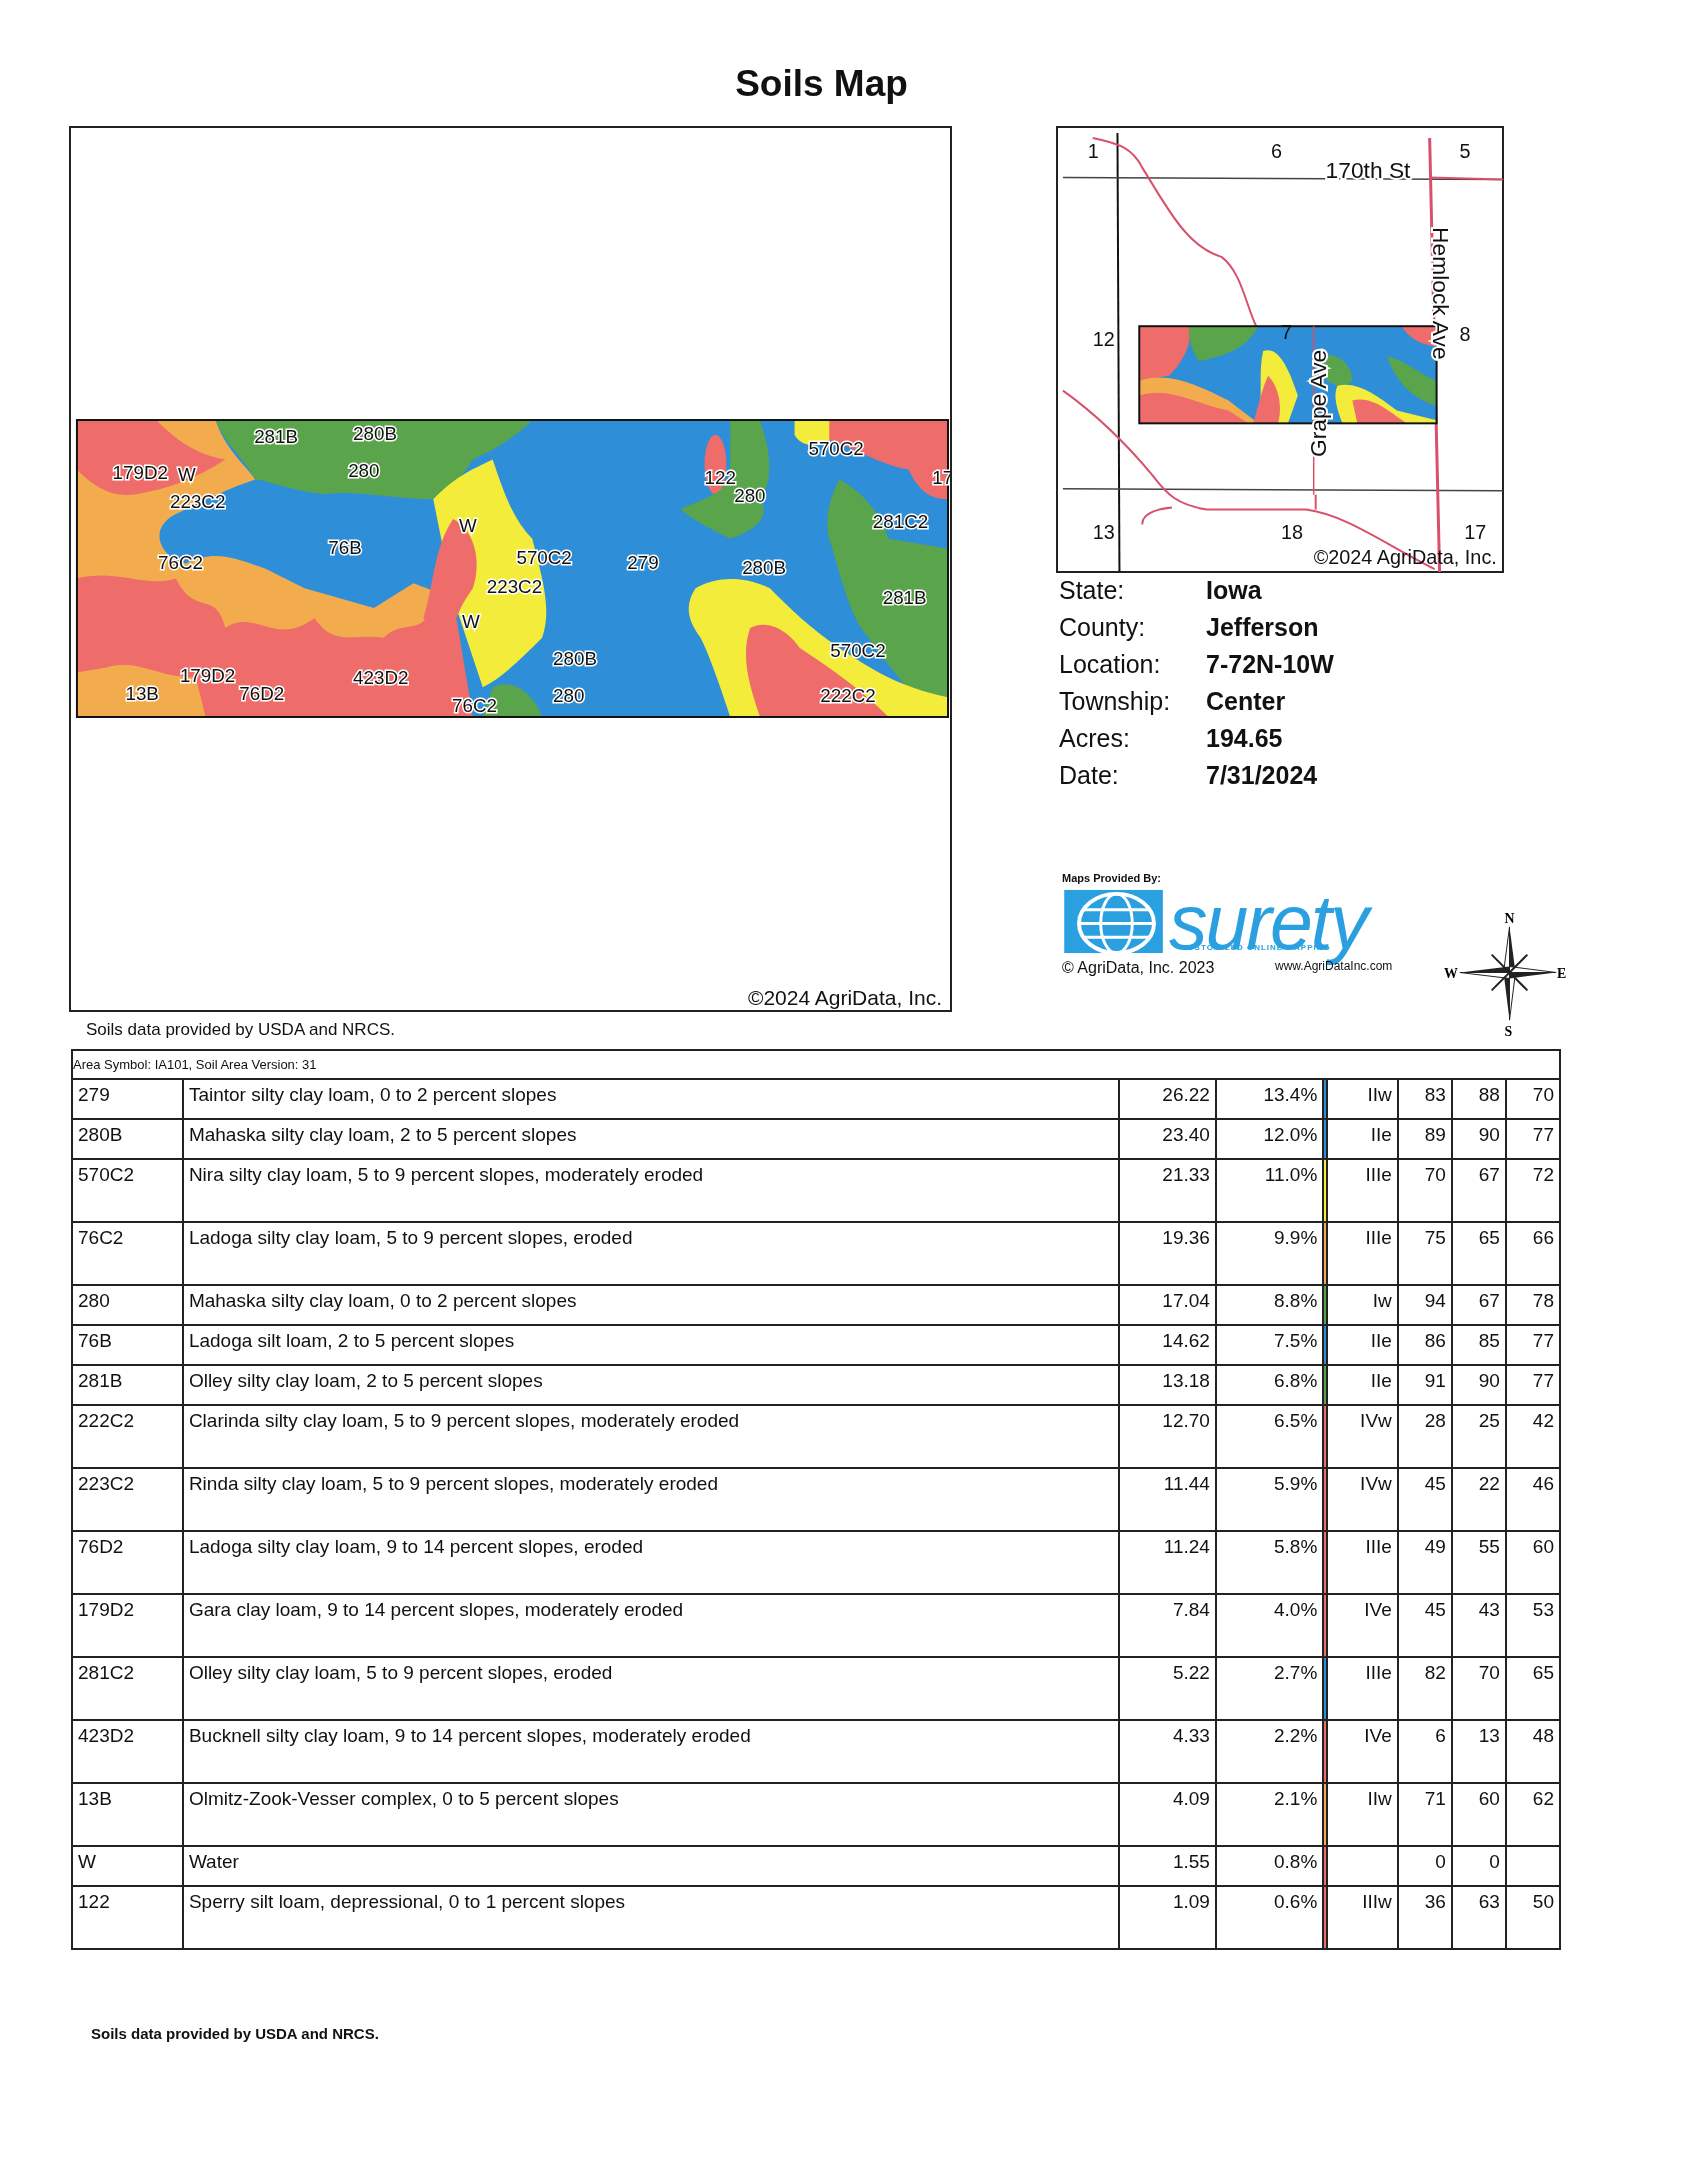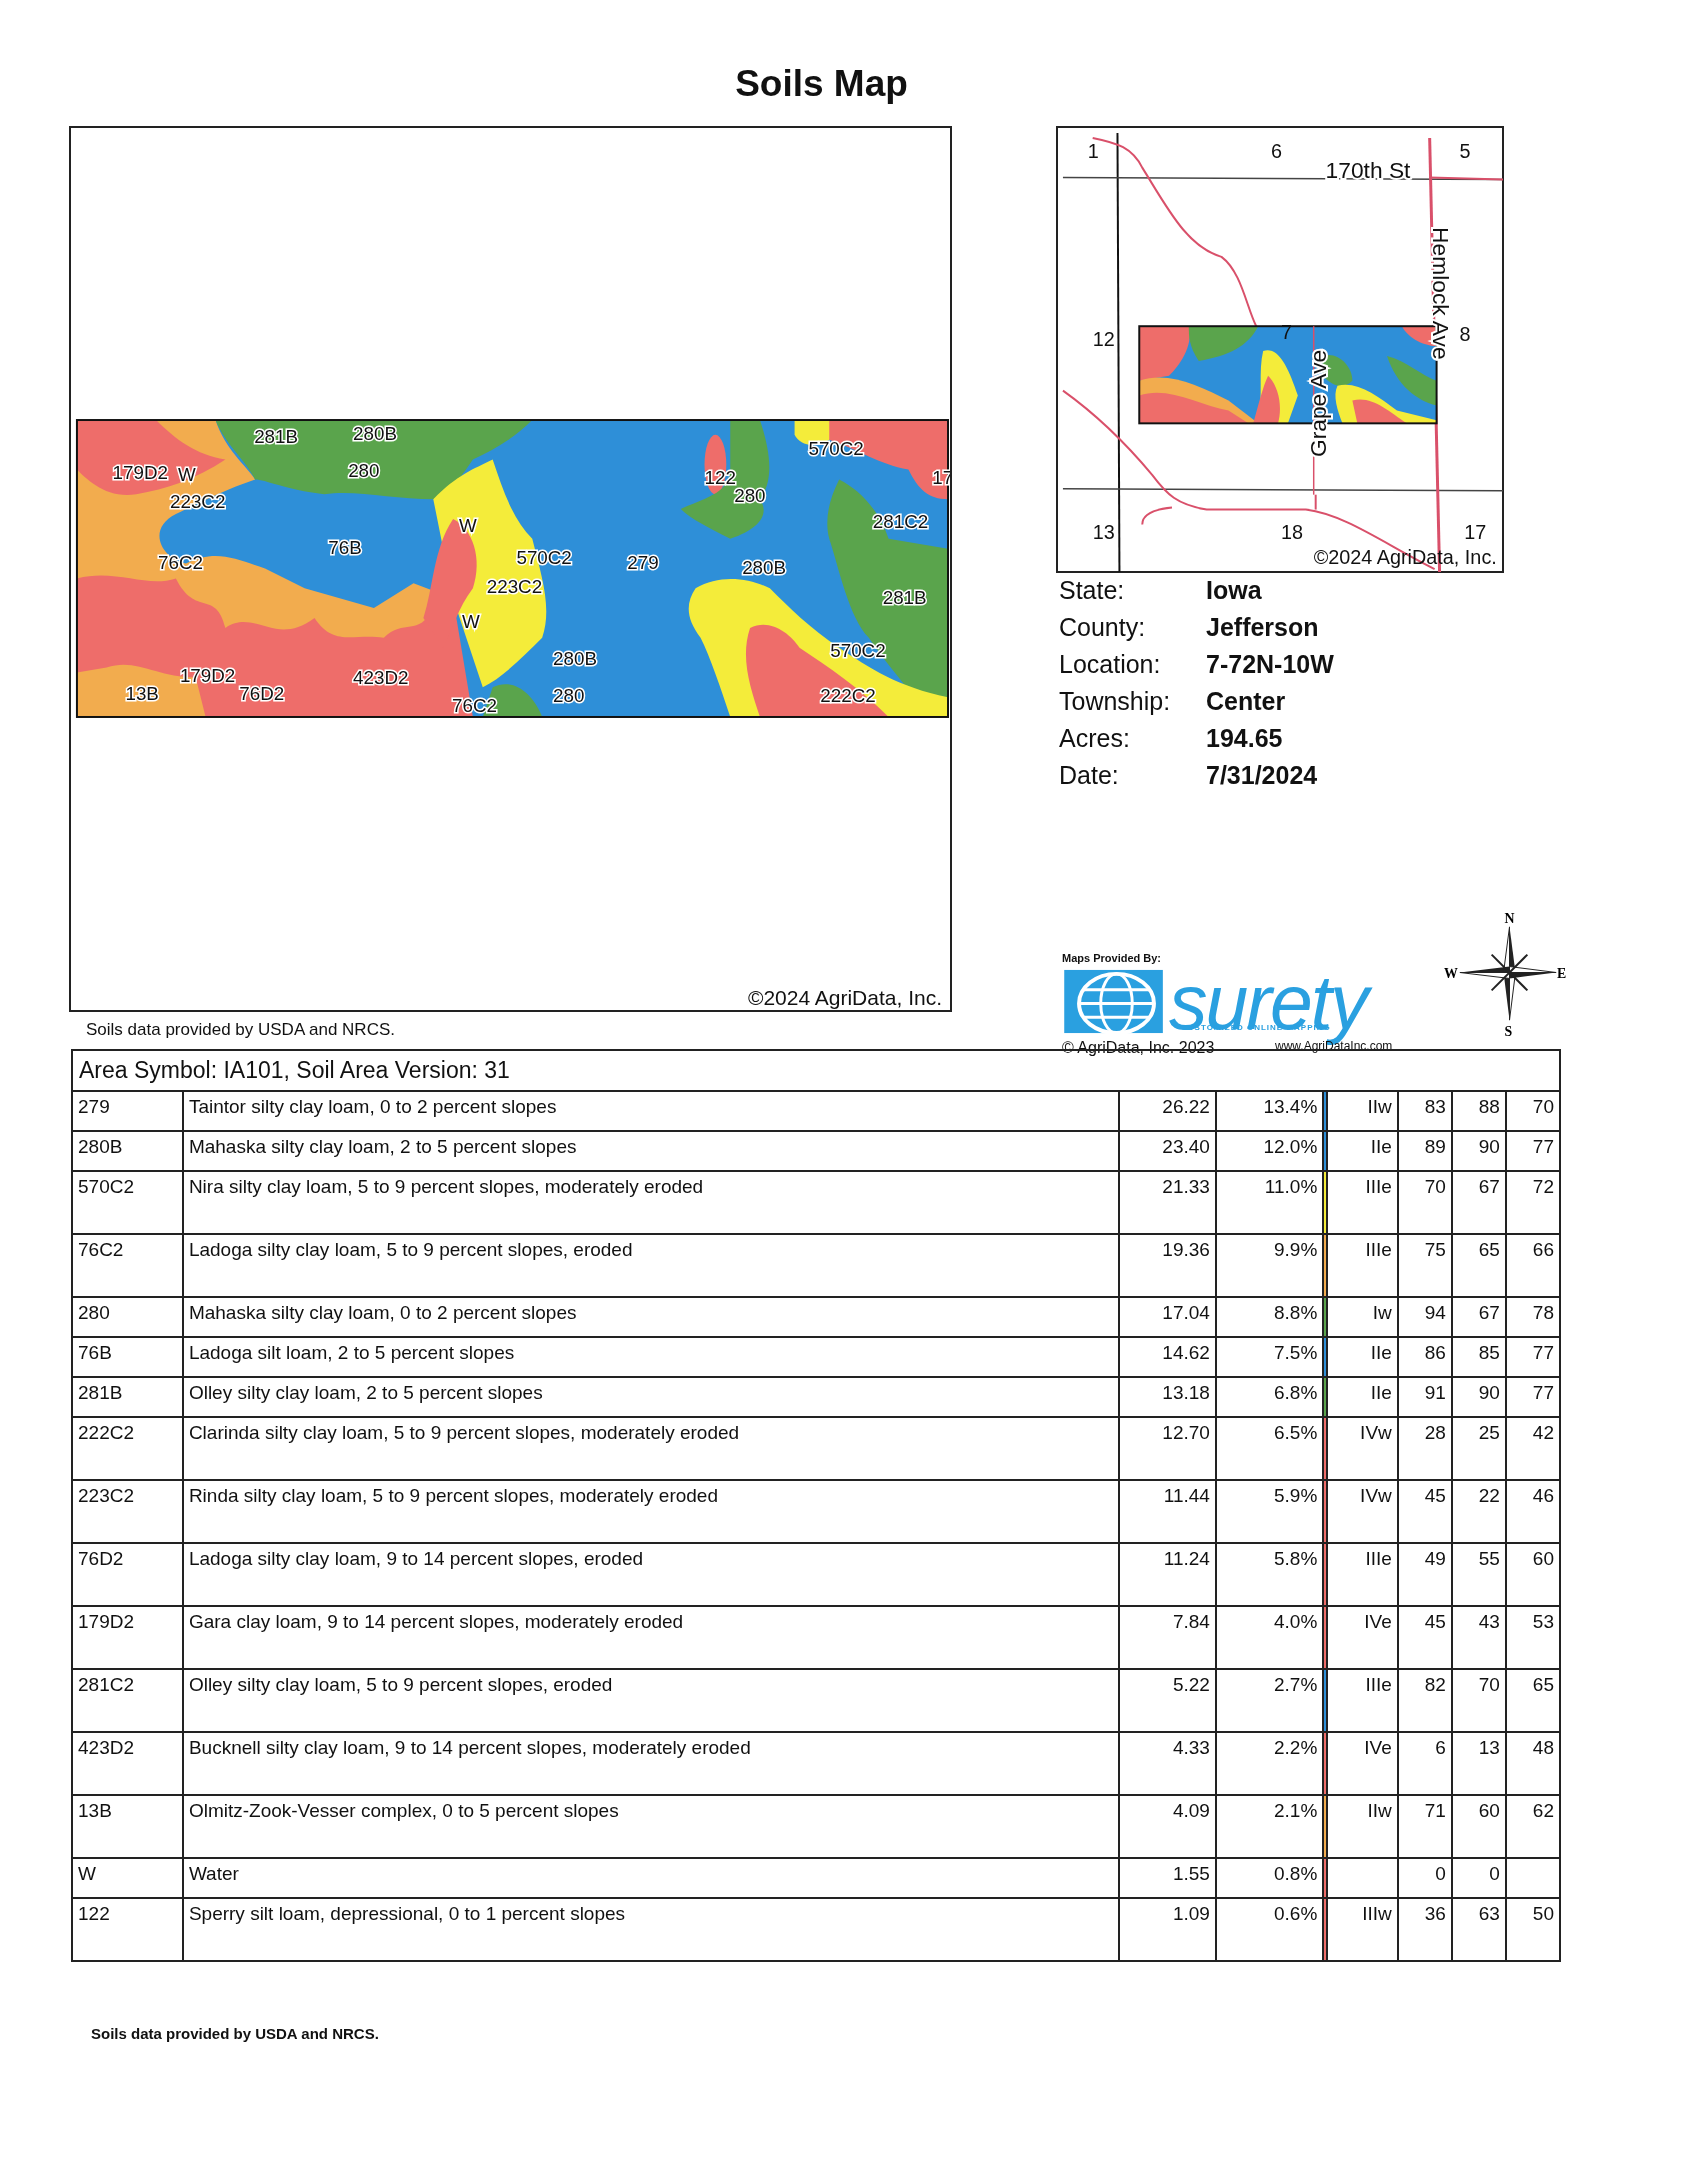--- a/index.html
+++ b/index.html
@@ -22,33 +22,33 @@
   .sec-num { font-size: 20px; fill: #111; font-family: "Liberation Sans", sans-serif; }
   .road-label { font-size: 23px; fill: #111; stroke: #fff; stroke-width: 4px; paint-order: stroke; font-family: "Liberation Sans", sans-serif; }
 
   
   #info { left: 1059px; top: 572px; font-size: 25px; line-height: 37px; }
   #info .row { display: flex; align-items: center; }
   #info .k { width: 147px; }
   #info .v { font-weight: bold; }
 
   
-  #logo { left: 1062px; top: 952px; width: 356px; height: 107px; }
+  #logo { left: 1062px; top: 872px; width: 356px; height: 107px; }
   #logo .provided { font-size: 11px; font-weight: bold; position: absolute; left: 0; top: 0; }
   #logo .word { position: absolute; left: 107px; top: 6px; font-size: 77px; font-weight: normal; color: #2aa0e0; letter-spacing: -2px; font-style: italic; }
   #logo .tag { position: absolute; left: 119px; top: 71px; font-size: 8px; font-weight: bold; color: #2aa0e0; letter-spacing: 1px; }
   #logo .copy { position: absolute; left: 0; top: 87px; font-size: 16px; }
   #logo .url { position: absolute; left: 213px; top: 87px; font-size: 12px; }
   #logo svg { position: absolute; left: 0; top: 14px; }
   #compass { left: 1440px; top: 909px; width: 139px; height: 129px; }
 
   
   #soil-table { left: 71px; top: 1049px; width: 1490px; border-collapse: collapse; font-size: 19px; }
   #soil-table td, #soil-table th { border: 2px solid #222; padding: 4px 5px; vertical-align: top; font-weight: normal; text-align: left; }
-  #soil-table .area { font-size: 23px; padding: 6px 6px; margin-left: 32px; }
+  #soil-table .area { font-size: 13px; padding: 6px 0; margin-left: 32px; }
   #soil-table th { height: 57px; }
   #soil-table .num { text-align: right; }
   #soil-table .swatch { padding: 0; }
   #soil-table tr.tall td { height: 53px; }
   #soil-table tr.short td { height: 30px; }
   #soils-credit-bottom { left: 91px; top: 2025px; font-size: 15px; font-weight: bold; }
 </style>
 </head>
 <body>
 

